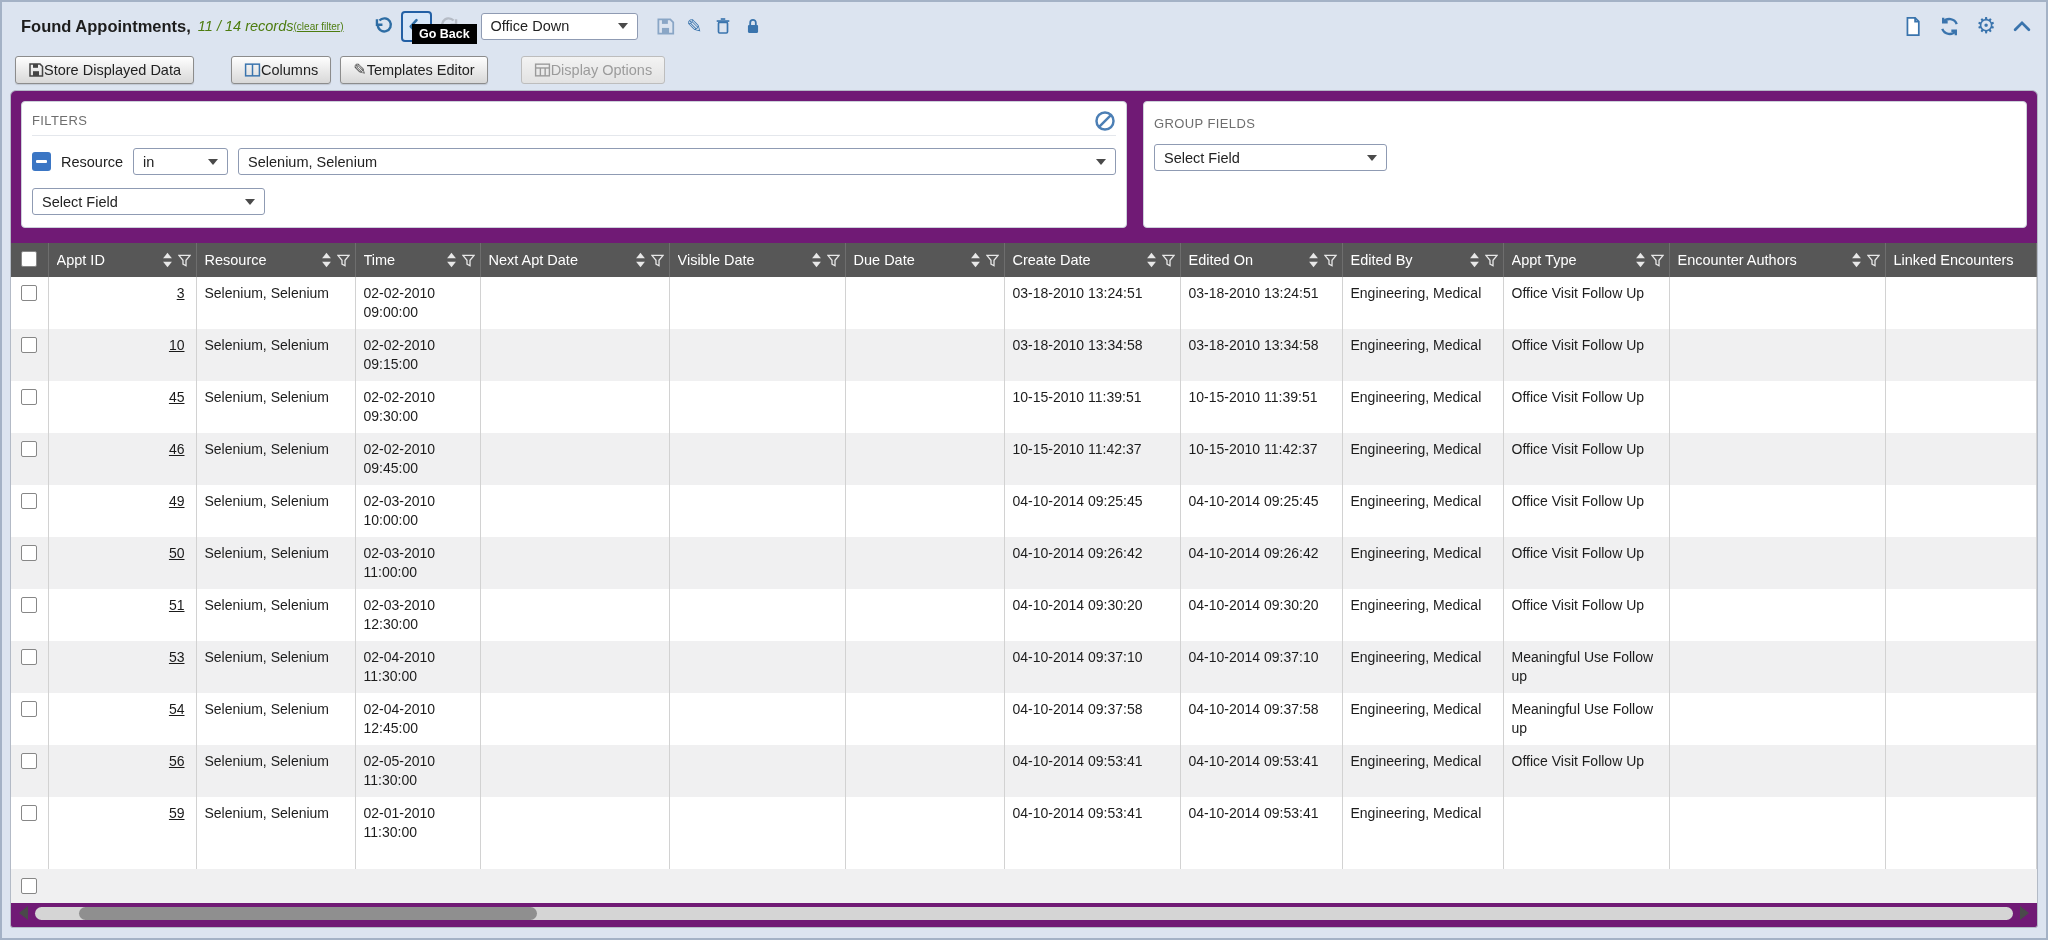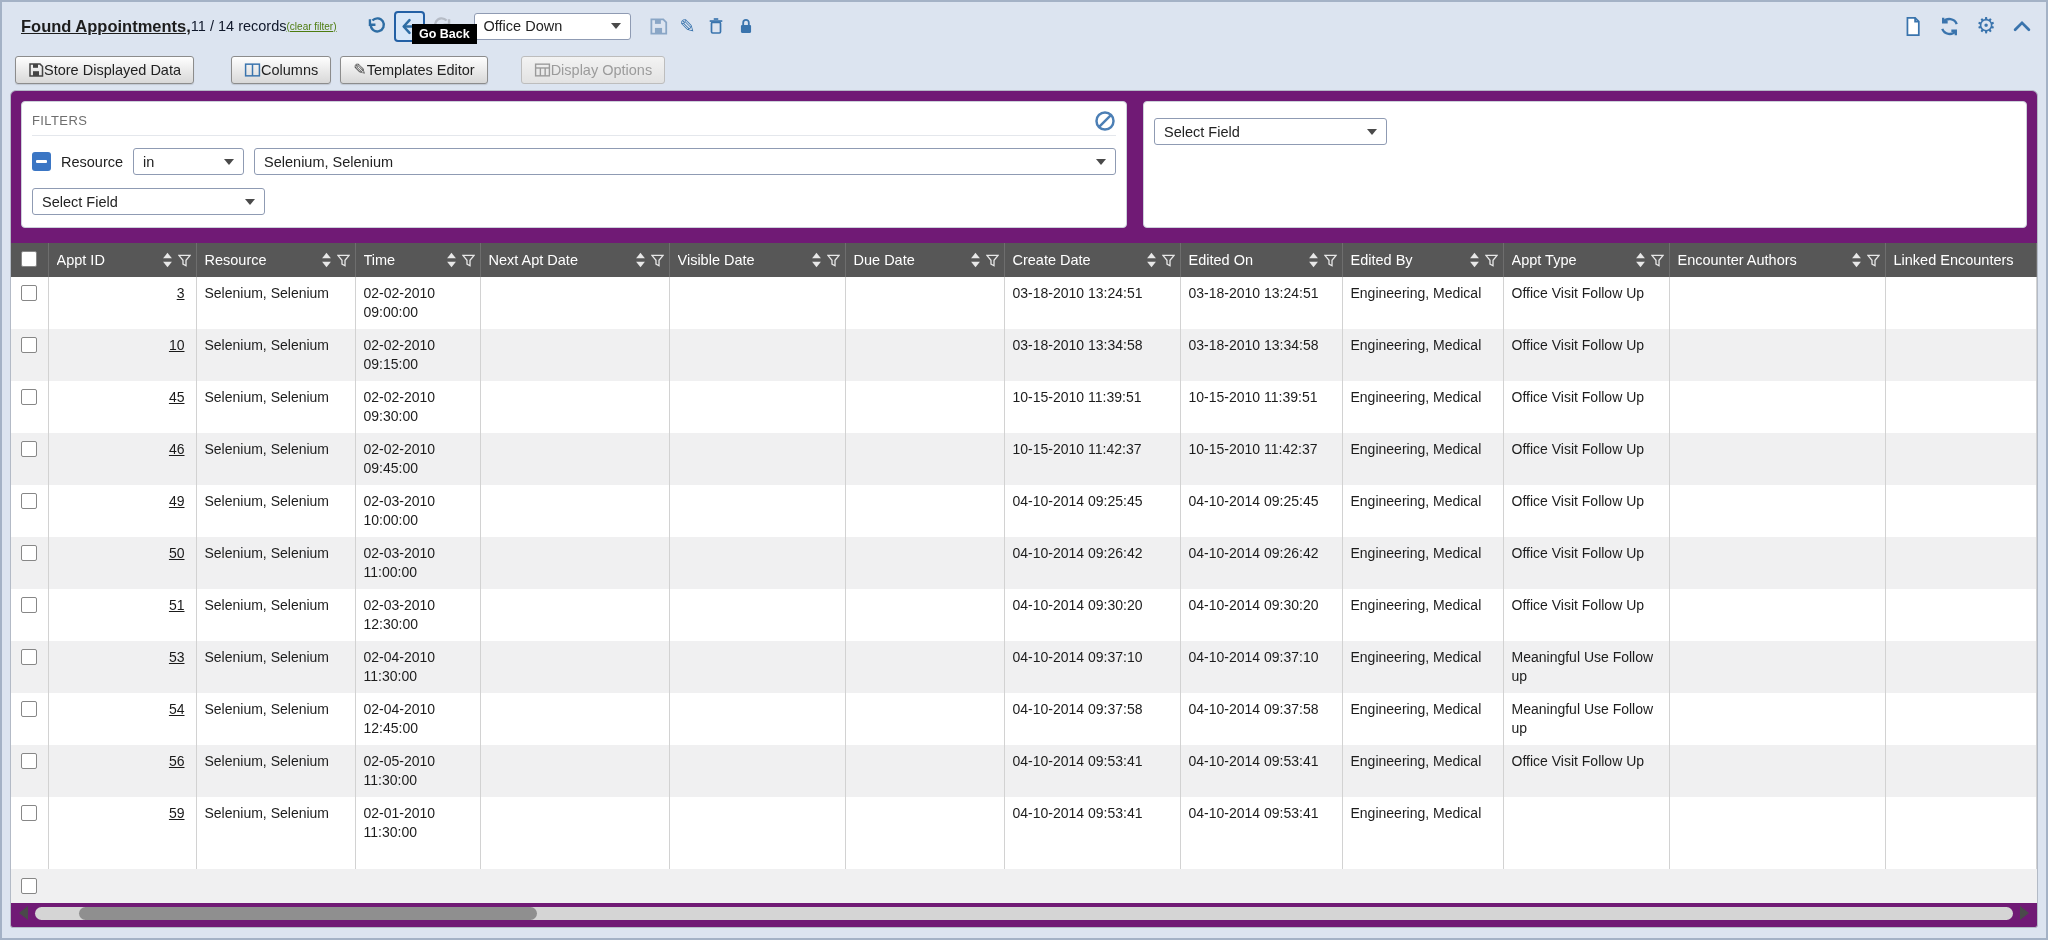--- a/index.html
+++ b/index.html
@@ -15,22 +15,22 @@
     position:absolute; inset:0;
     border:2px solid #a4b2c6;
     background:#dce4f0;
   }
 
   
   .topbar {
     position:absolute; top:0; left:0; right:0; height:48px;
     display:flex; align-items:center; padding-left:19px;
   }
-  .title { font-size:16.5px; font-weight:bold; color:#1d1d1d; white-space:nowrap;text-decoration:underline; }
-  .records { font-size:14.5px; color:#0f172a; white-space:nowrap; }
+  .title { font-size:16.5px; font-weight:bold; color:#1d1d1d; white-space:nowrap; }
+  .records { font-size:14.5px; color:#4d7c0f; margin-left:7px; white-space:nowrap;font-style:italic; }
   .clearfilter { font-size:10px; color:#4d7c0f; text-decoration:underline; cursor:pointer; white-space:nowrap; }
   .icon-btn {
     width:31px; height:31px; display:flex; align-items:center; justify-content:center;
     flex:0 0 auto;
   }
   .undo { margin-left:24px; }
   .goback {
     margin-left:2px;
     border:2px solid #2360a5; border-radius:4px; background:#d8e7f8;
   }
@@ -88,21 +88,21 @@
     border:1px solid #ccd1da; border-radius:4px; padding:8px 10px; background:#fff;
   }
   .filters-box { width:1106px; flex:0 0 auto; }
   .group-box { flex:1; }
   .fbox-titlerow { display:flex; align-items:center; justify-content:space-between; height:26px; }
   .fbox-title { font-size:13px; color:#6e6e6e; letter-spacing:0.4px; }
   .filters-box .fbox-titlerow { border-bottom:1px solid #e4e7ec; padding-bottom:4px; }
   .frow1 { display:flex; align-items:center; gap:10px; margin-top:12px; }
   .frow2 { margin-top:13px; }
   .field-label { font-size:14.5px; color:#222; }
-  .sel-op { width:111px; }
+  .sel-op { width:95px; }
   .sel-value { flex:1; }
   .sel-field { width:233px; }
   .group-box .sel-field { margin-top:8px; }
   .cb-blue {
     width:19px; height:19px; border-radius:3px; background:#3b76c4; position:relative;
     flex:0 0 auto; cursor:pointer;
   }
   .cb-blue::after {
     content:""; position:absolute; left:4px; right:4px; top:50%; margin-top:-1.5px;
     height:3px; background:#fff; border-radius:1px;
@@ -313,20 +313,23 @@
         </div>
         <div class="frow2">
           <div class="sel sel-field">
             <span class="sel-text">Select Field</span>
             <span class="sel-arrow"></span>
           </div>
         </div>
       </div>
 
       <div class="fbox group-box">
+        <div class="fbox-titlerow">
+          <span class="fbox-title">GROUP FIELDS</span>
+        </div>
         <div class="sel sel-field">
           <span class="sel-text">Select Field</span>
           <span class="sel-arrow"></span>
         </div>
       </div>
     </div>
 
     <table>
       <colgroup>
         <col style="width:37px">

